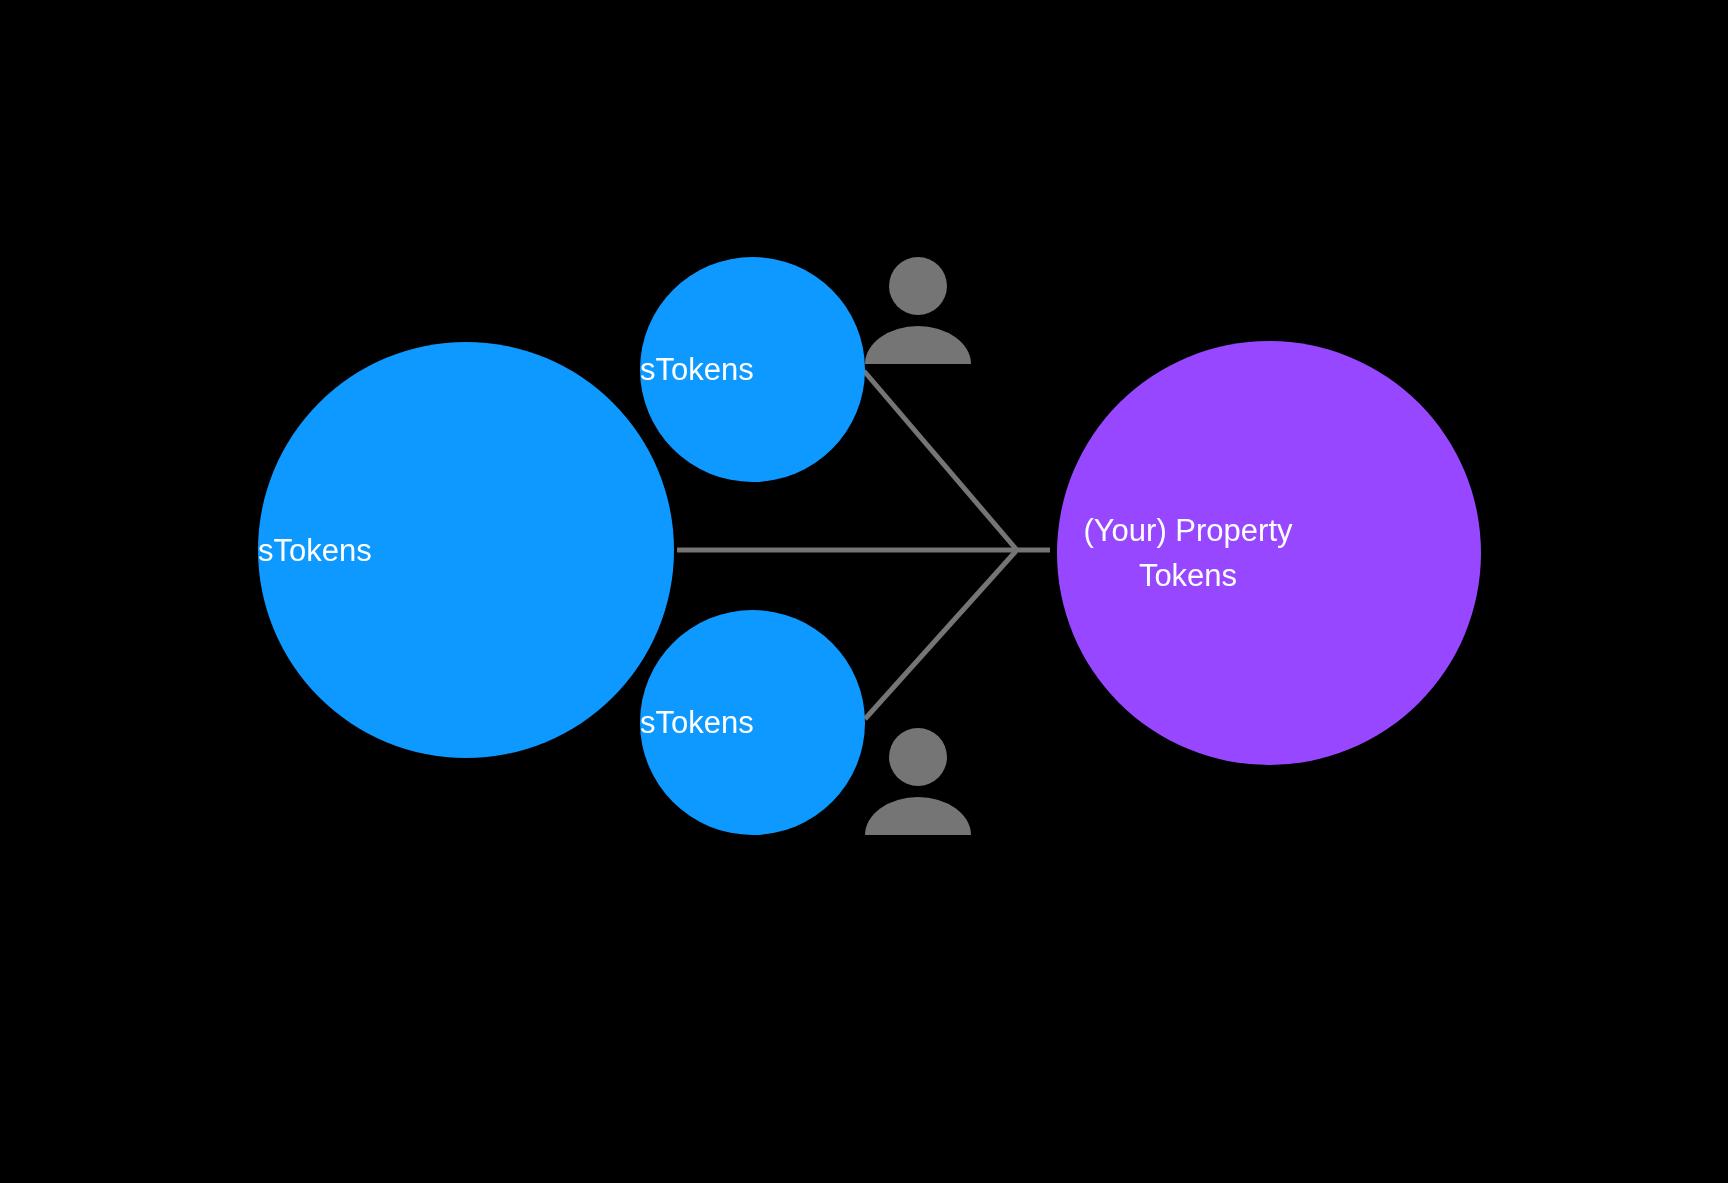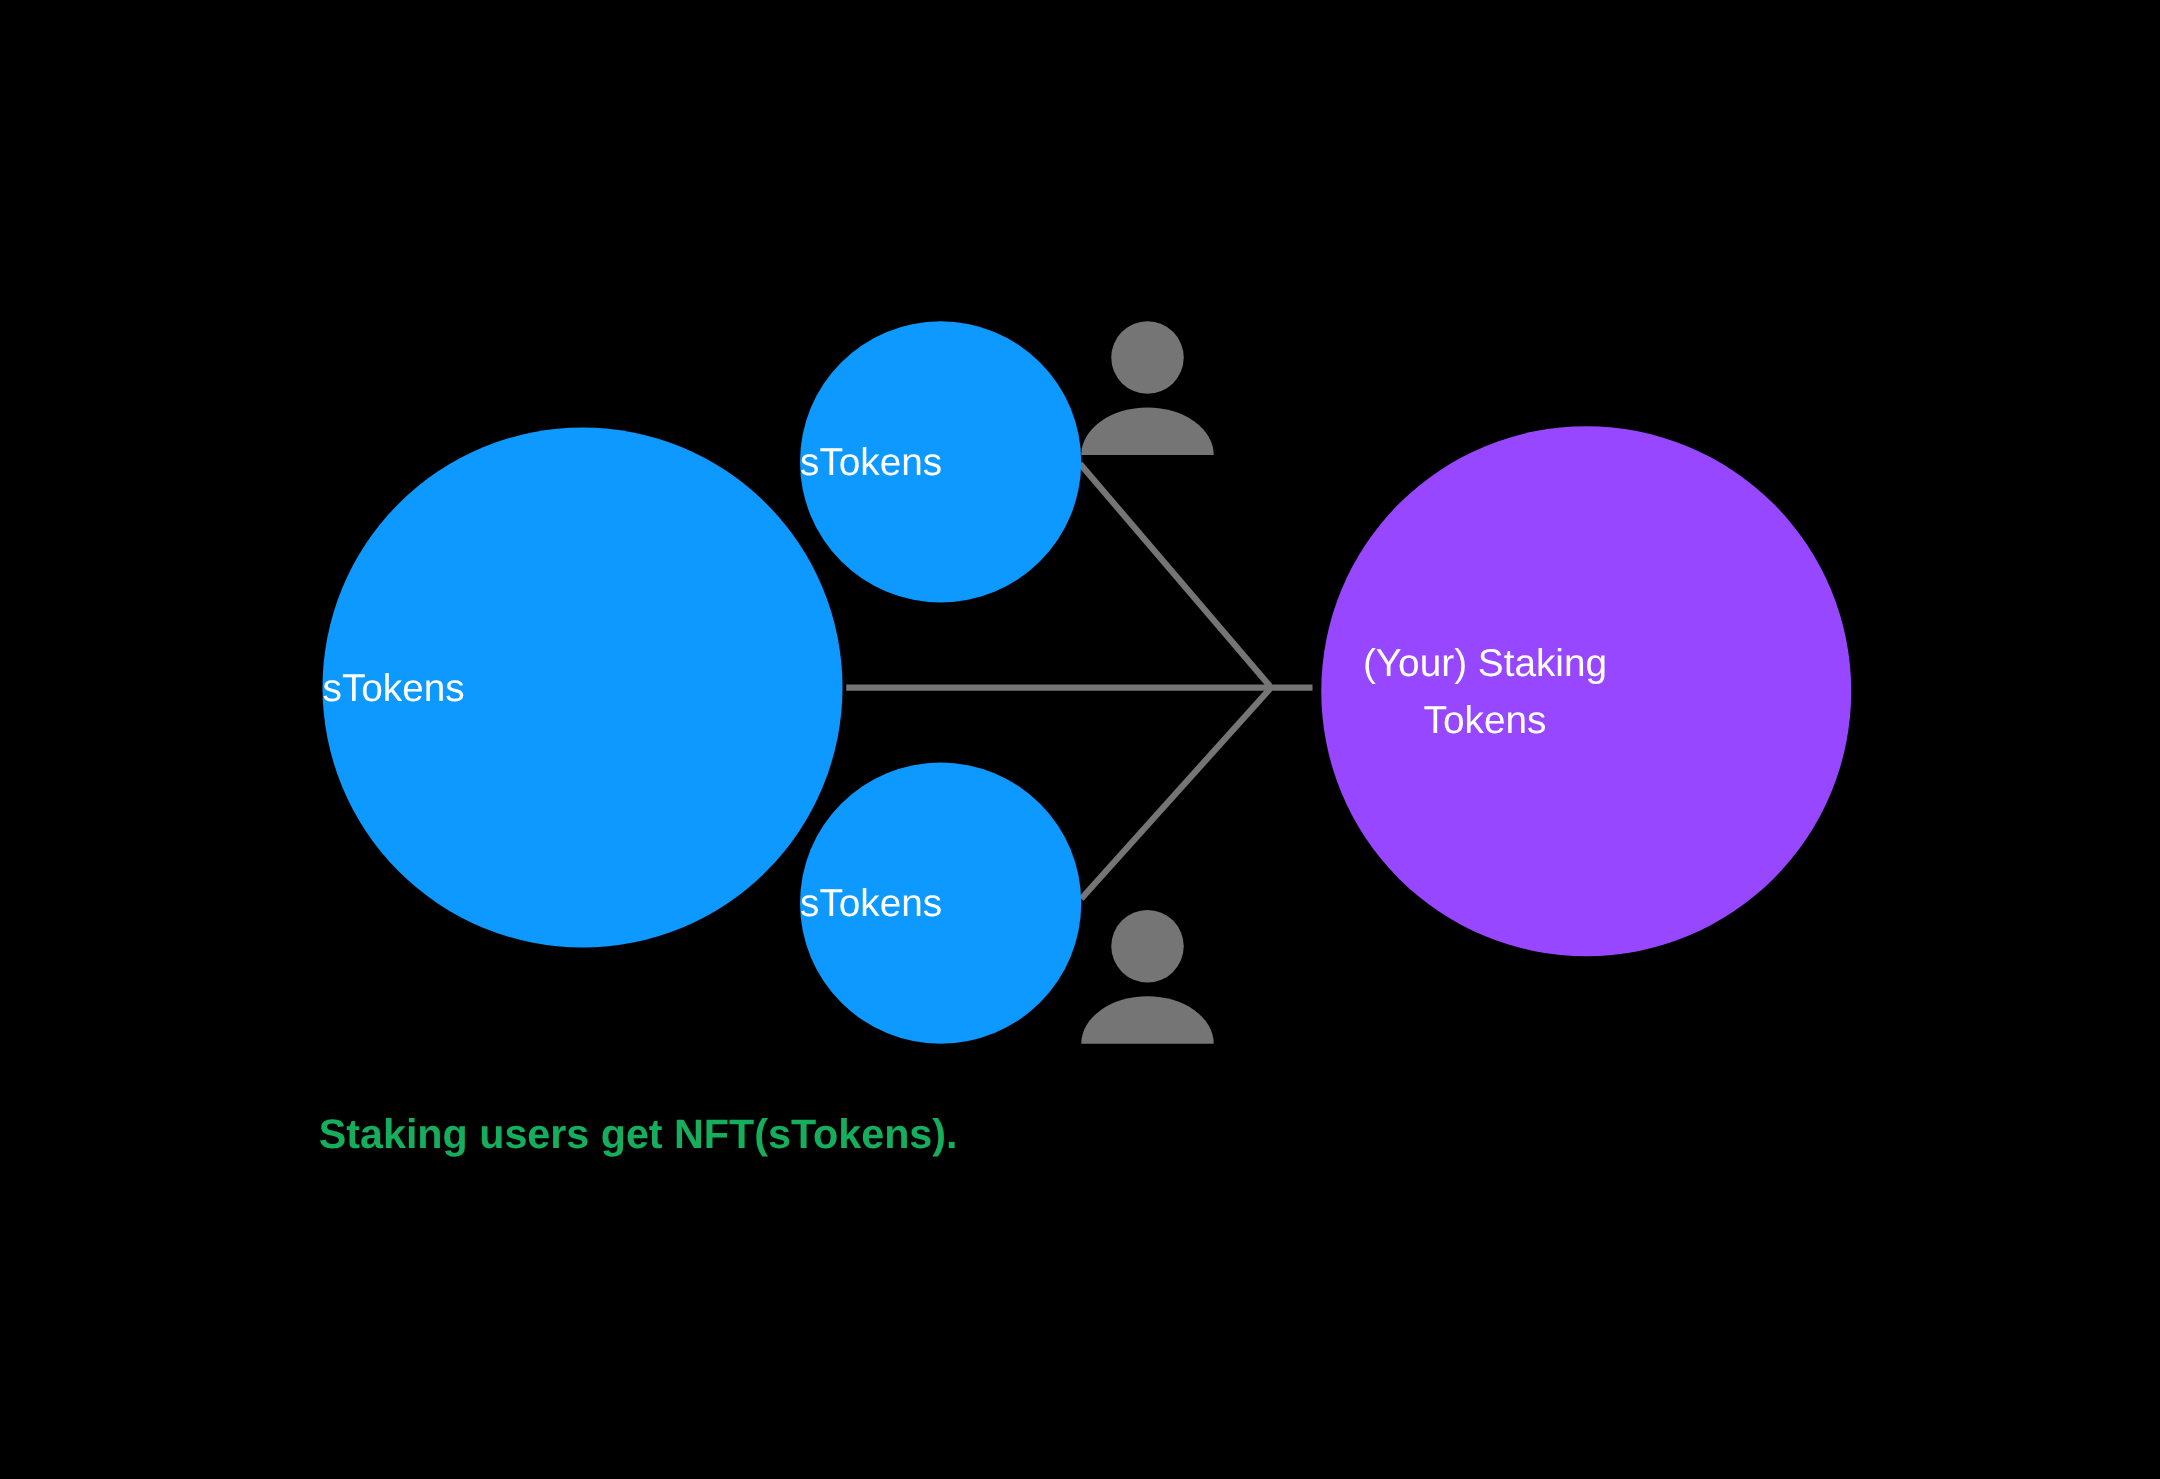--- a/index.html
+++ b/index.html
@@ -99,28 +99,27 @@
 
   <div class="node blue node-top">
     <span class="node-label">sTokens</span>
   </div>
 
   <div class="node blue node-bottom">
     <span class="node-label">sTokens</span>
   </div>
 
   <div class="node purple node-target">
-    <span class="node-label">(Your) Staking Tokens</span>
+    <span class="node-label">(Your) Property Tokens</span>
   </div>
 
   <div class="person person-top">
     <div class="head"></div>
     <div class="torso"></div>
   </div>
 
   <div class="person person-bottom">
     <div class="head"></div>
     <div class="torso"></div>
   </div>
 
-  <div class="caption">Staking users get NFT(sTokens).</div>
 
 </div>
 
 </body></html>

